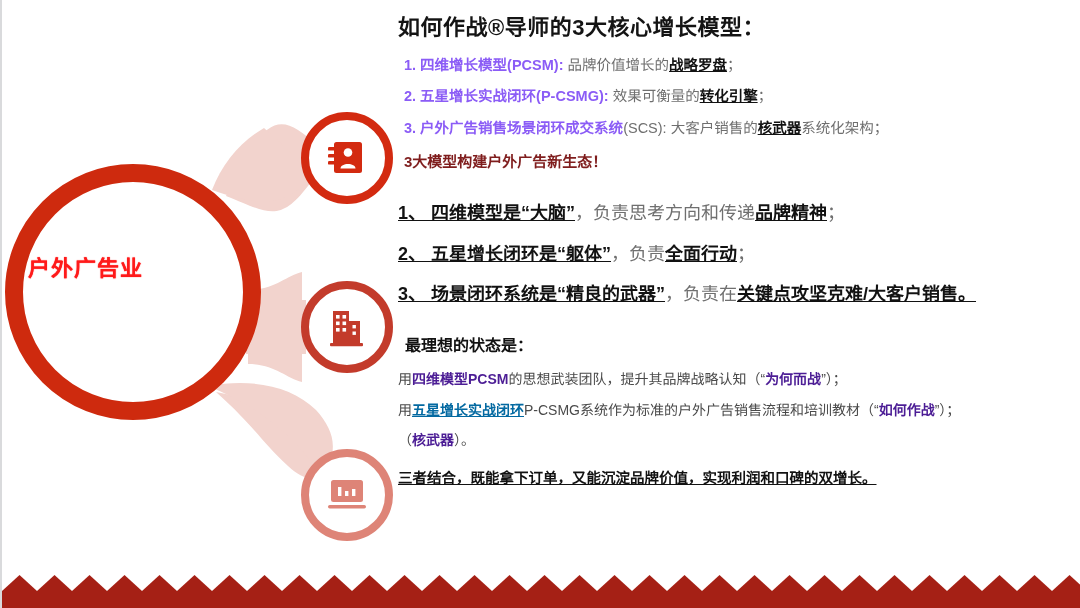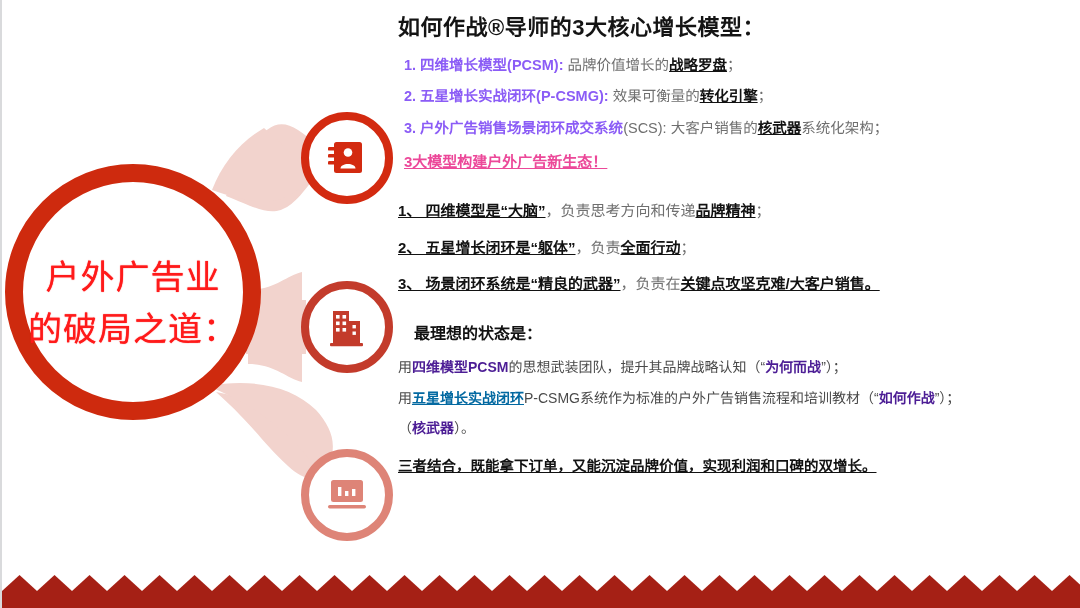--- a/index.html
+++ b/index.html
@@ -16,24 +16,24 @@
   }
 
   
   #diagram{position:absolute;left:0;top:0;width:400px;height:580px;}
   #diagram svg{display:block;}
 
   .hub-text{
     position:absolute;
     left:26px; top:252px;
     width:210px;
-    text-align:center;
+    text-align:left;
     color:#FF1A1A;
-    font-weight:normal;
-    font-size:34px;
+    font-weight:bold;
+    font-size:22px;
     line-height:1.52;
     letter-spacing:1px;
     text-shadow:0 0 1px #FF1A1A;
   }
   .hub-text div{white-space:nowrap;}
 
   
   #content{
     position:absolute;
     left:396px; top:14px;
@@ -51,39 +51,38 @@
     font-size:14.5px;
     color:#6f6f6f;
     margin:0 0 12px 0;
     line-height:1.35;
     padding-left:6px;
   }
   .num-item .lead{color:#8b5cf6;font-weight:bold;}
   .num-item .hl{color:#121212;font-weight:bold;text-decoration:underline;}
 
   .tagline{
-    font-size:15px;font-weight:bold;color:#ec4899;
-    text-decoration:underline;
+    font-size:15px;font-weight:bold;color:#7f1d1d;
     margin:0 0 30px 0;
     padding-left:6px;
     display:inline-block;
   }
 
   .mid-item{
-    font-size:15px;
+    font-size:18px;
     color:#6f6f6f;
     margin:0 0 16px 0;
     line-height:1.35;
   }
   .mid-item .lead{color:#121212;font-weight:bold;text-decoration:underline;}
   .mid-item .hl{color:#121212;font-weight:bold;text-decoration:underline;}
 
   .sec-title{
     font-size:16px;font-weight:bold;color:#121212;
-    margin:26px 0 14px 16px;
+    margin:26px 0 14px 7px;
   }
   .b-line{
     font-size:14px;
     color:#4a4a4a;
     margin:0 0 11px 0;
     line-height:1.4;
   }
   .b-line .st{font-weight:bold;color:#0369a1;text-decoration:underline;}
   .b-line .stn{font-weight:bold;color:#4c1d95;}
   .b-final{
@@ -158,21 +157,20 @@
             <rect x="336" y="487" width="3.4" height="9"></rect>
             <rect x="343" y="491" width="3.4" height="5"></rect>
             <rect x="350" y="489" width="3.4" height="7"></rect>
           </g>
         </g>
       </g>
     </svg>
 
     <div class="hub-text">
       <div>户外广告业</div>
-      <div>的破局之道：</div>
     </div>
   </div>
 
   <div id="content">
 
     <div class="h-title">如何作战®导师的3大核心增长模型：</div>
 
     <div class="num-item">
       <span class="lead">1. 四维增长模型(PCSM):</span><span> 品牌价值增长的</span><span class="hl">战略罗盘</span><span>；</span>
     </div>

